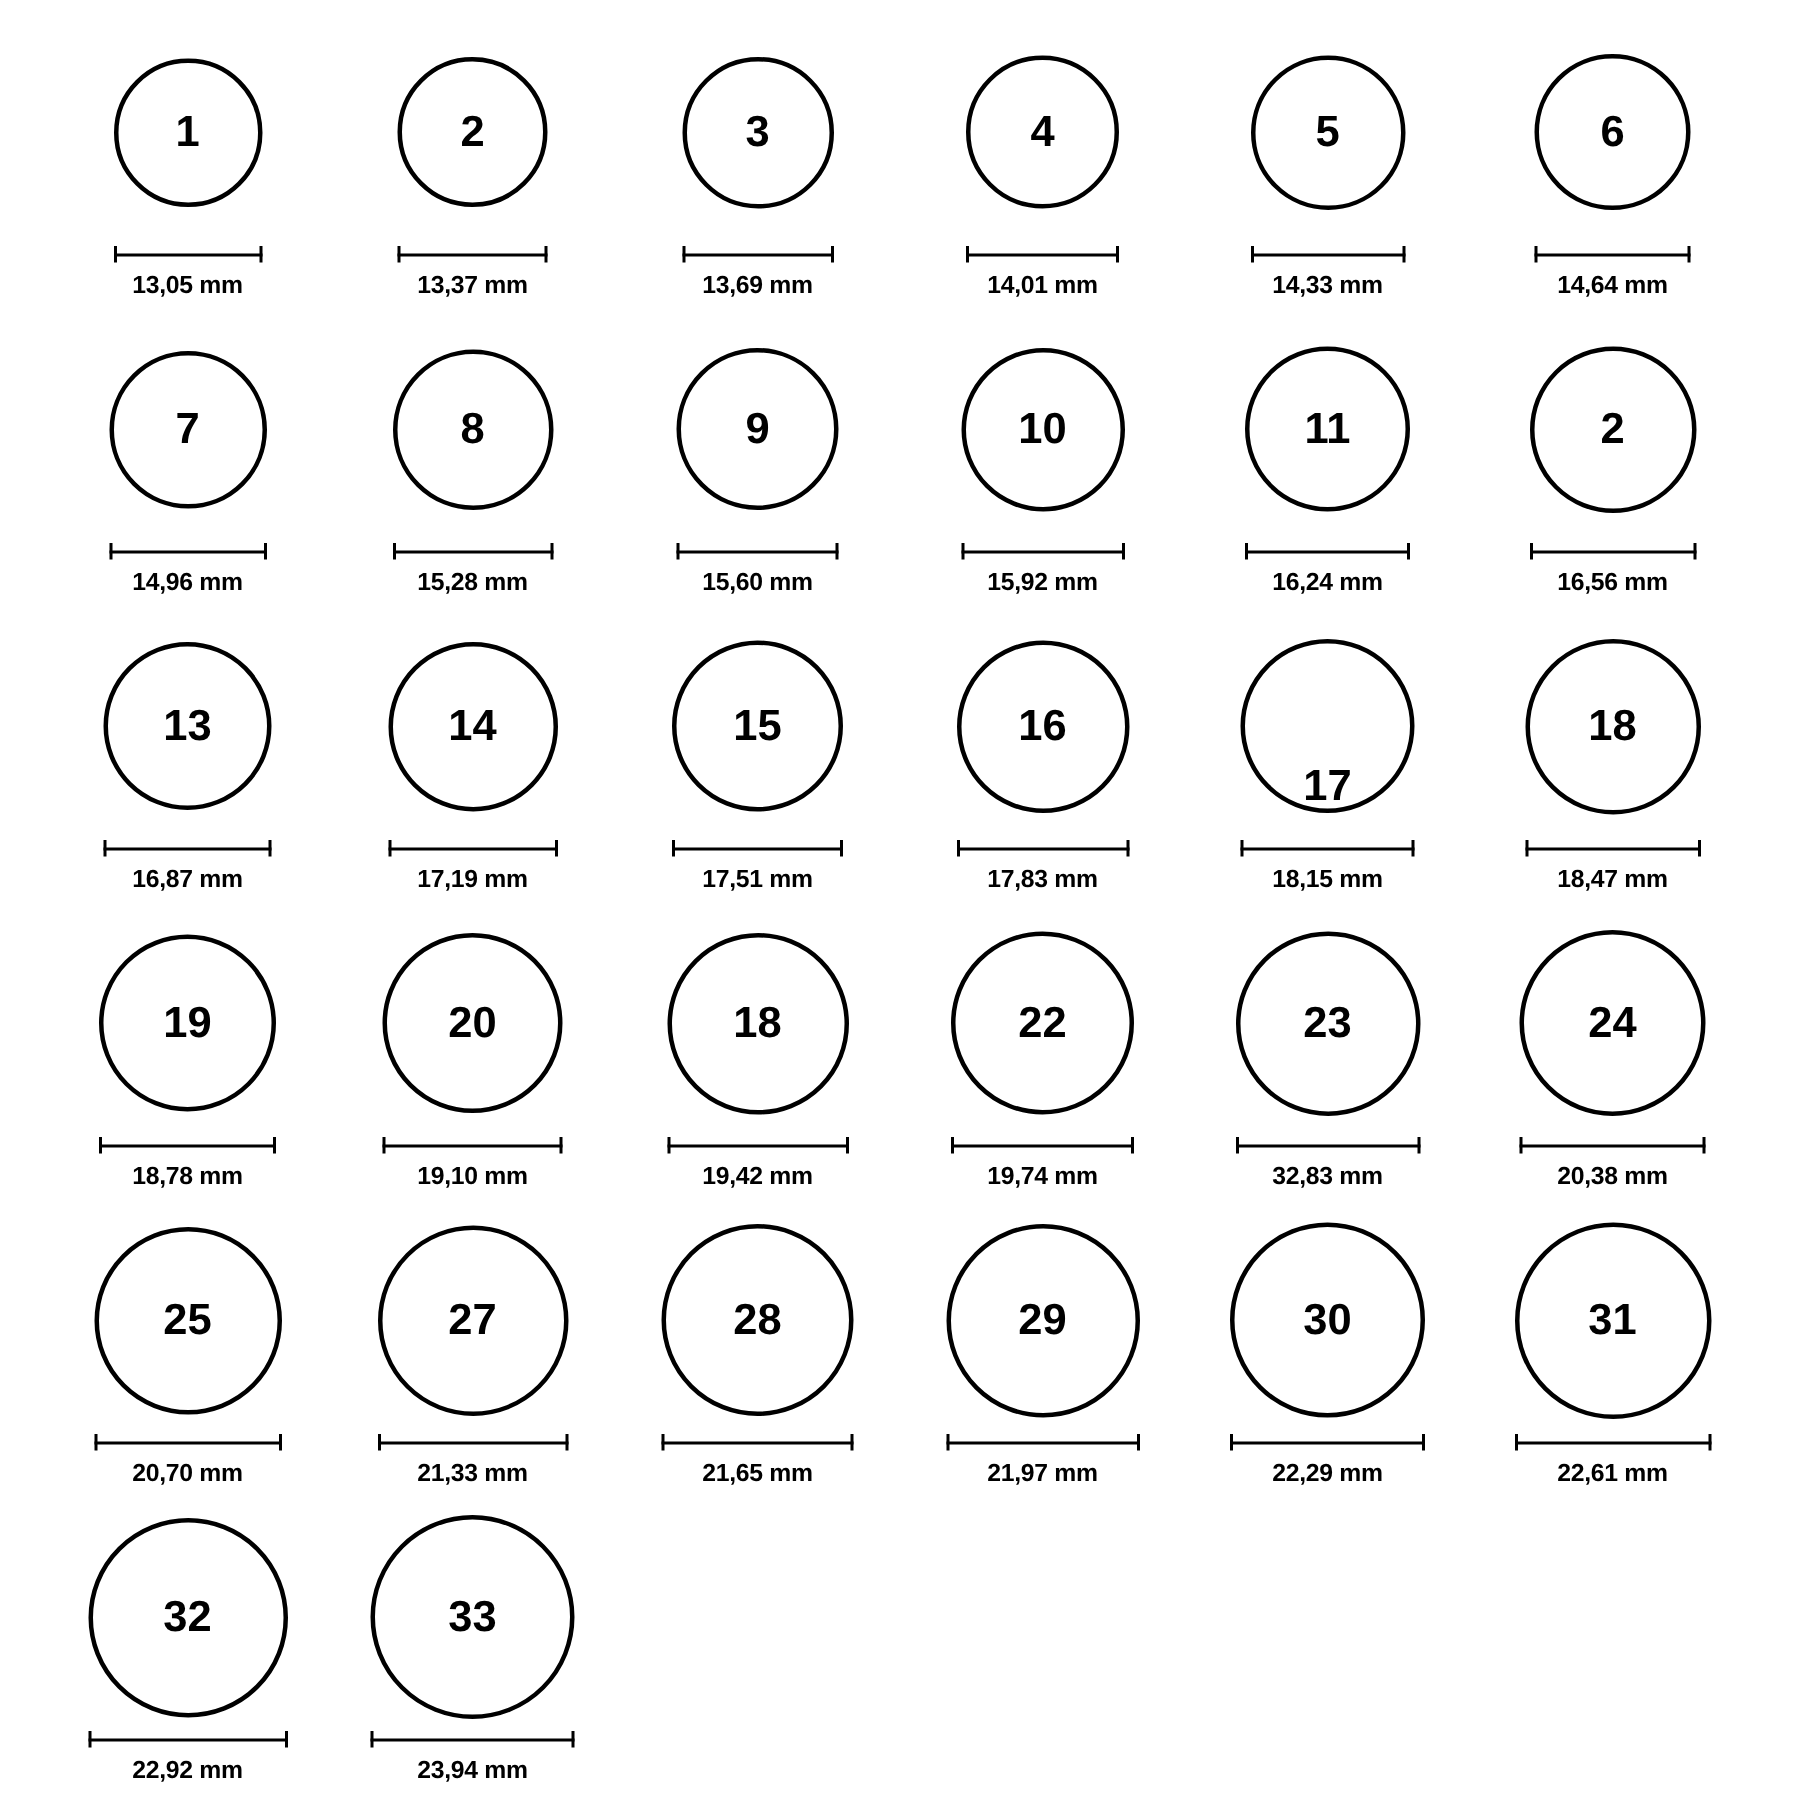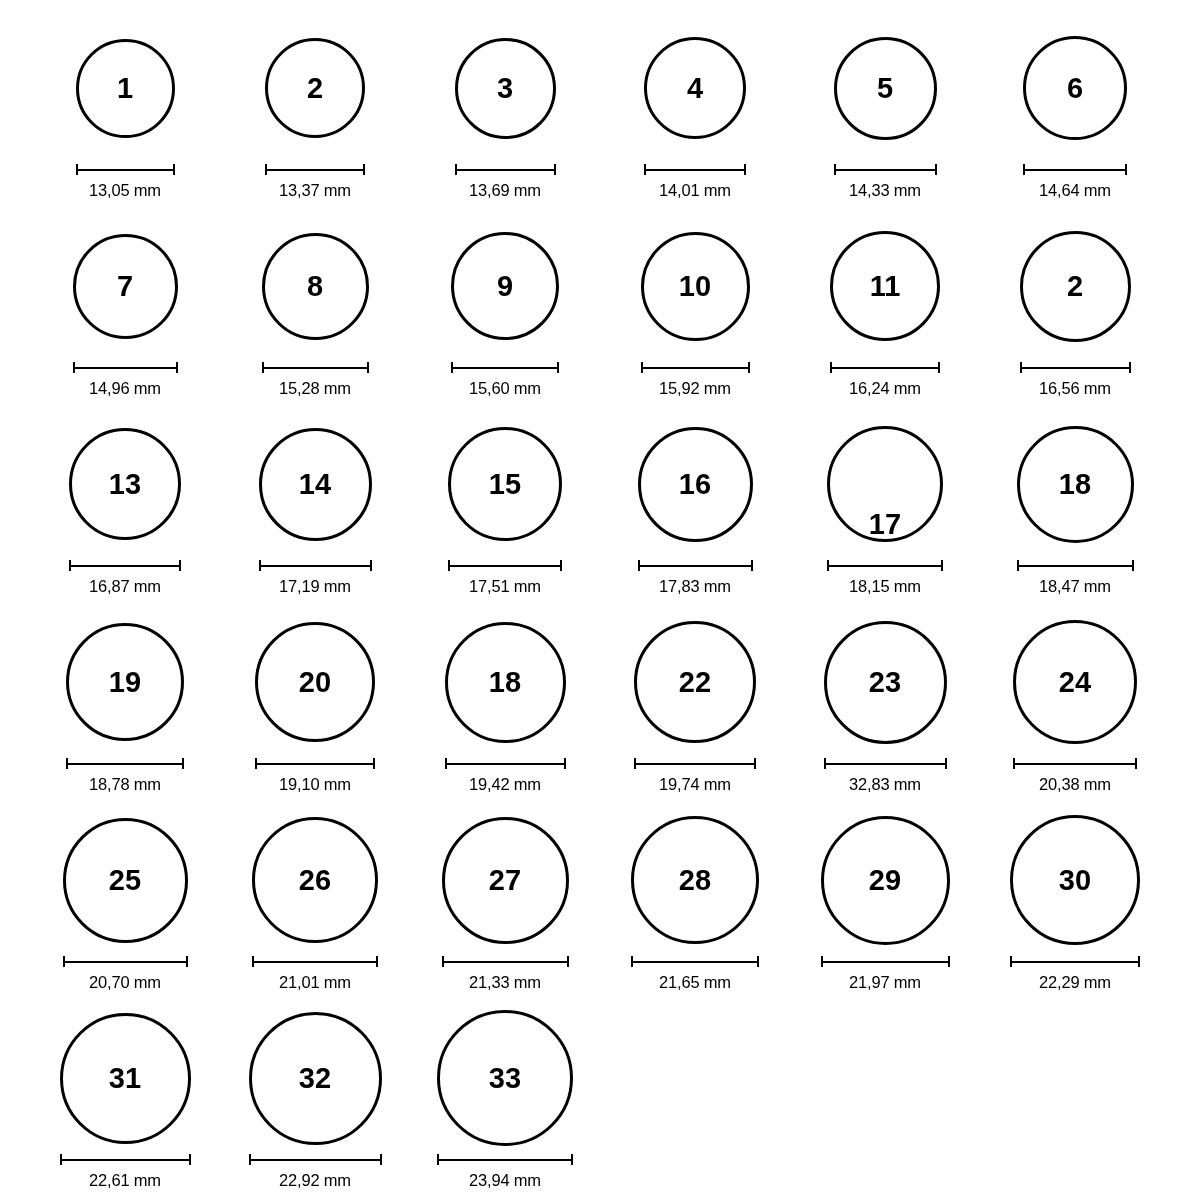--- a/index.html
+++ b/index.html
@@ -82,21 +82,21 @@
     top: 0;
     width: 2px;
     height: 11px;
     background: #000000;
   }
   .measure-bar .cap.left { left: 0; }
   .measure-bar .cap.right { right: 0; }
   .mm-label {
     margin-top: 5px;
     font-size: 16.5px;
-    font-weight: normal;
+    font-weight: bold;
     letter-spacing: -0.2px;
     color: #000000;
     white-space: nowrap;
   }
 </style>
 </head>
 <body>
 
 <div id="chart">
   <div class="grid">
@@ -470,35 +470,20 @@
           <div class="measure-bar" style="width: 125px;">
             <div class="line"></div>
             <div class="cap left"></div>
             <div class="cap right"></div>
           </div>
         </div>
         <div class="mm-label">20,70 mm</div>
       </div>
       <div class="cell">
         <div class="ring-wrap">
-          <div class="ring" style="width: 126px; height: 126px;">
-            <span class="ring-number">26</span>
-          </div>
-        </div>
-        <div class="measure">
-          <div class="measure-bar" style="width: 126px;">
-            <div class="line"></div>
-            <div class="cap left"></div>
-            <div class="cap right"></div>
-          </div>
-        </div>
-        <div class="mm-label">21,01 mm</div>
-      </div>
-      <div class="cell">
-        <div class="ring-wrap">
           <div class="ring" style="width: 127px; height: 127px;">
             <span class="ring-number">27</span>
           </div>
         </div>
         <div class="measure">
           <div class="measure-bar" style="width: 127px;">
             <div class="line"></div>
             <div class="cap left"></div>
             <div class="cap right"></div>
           </div>

